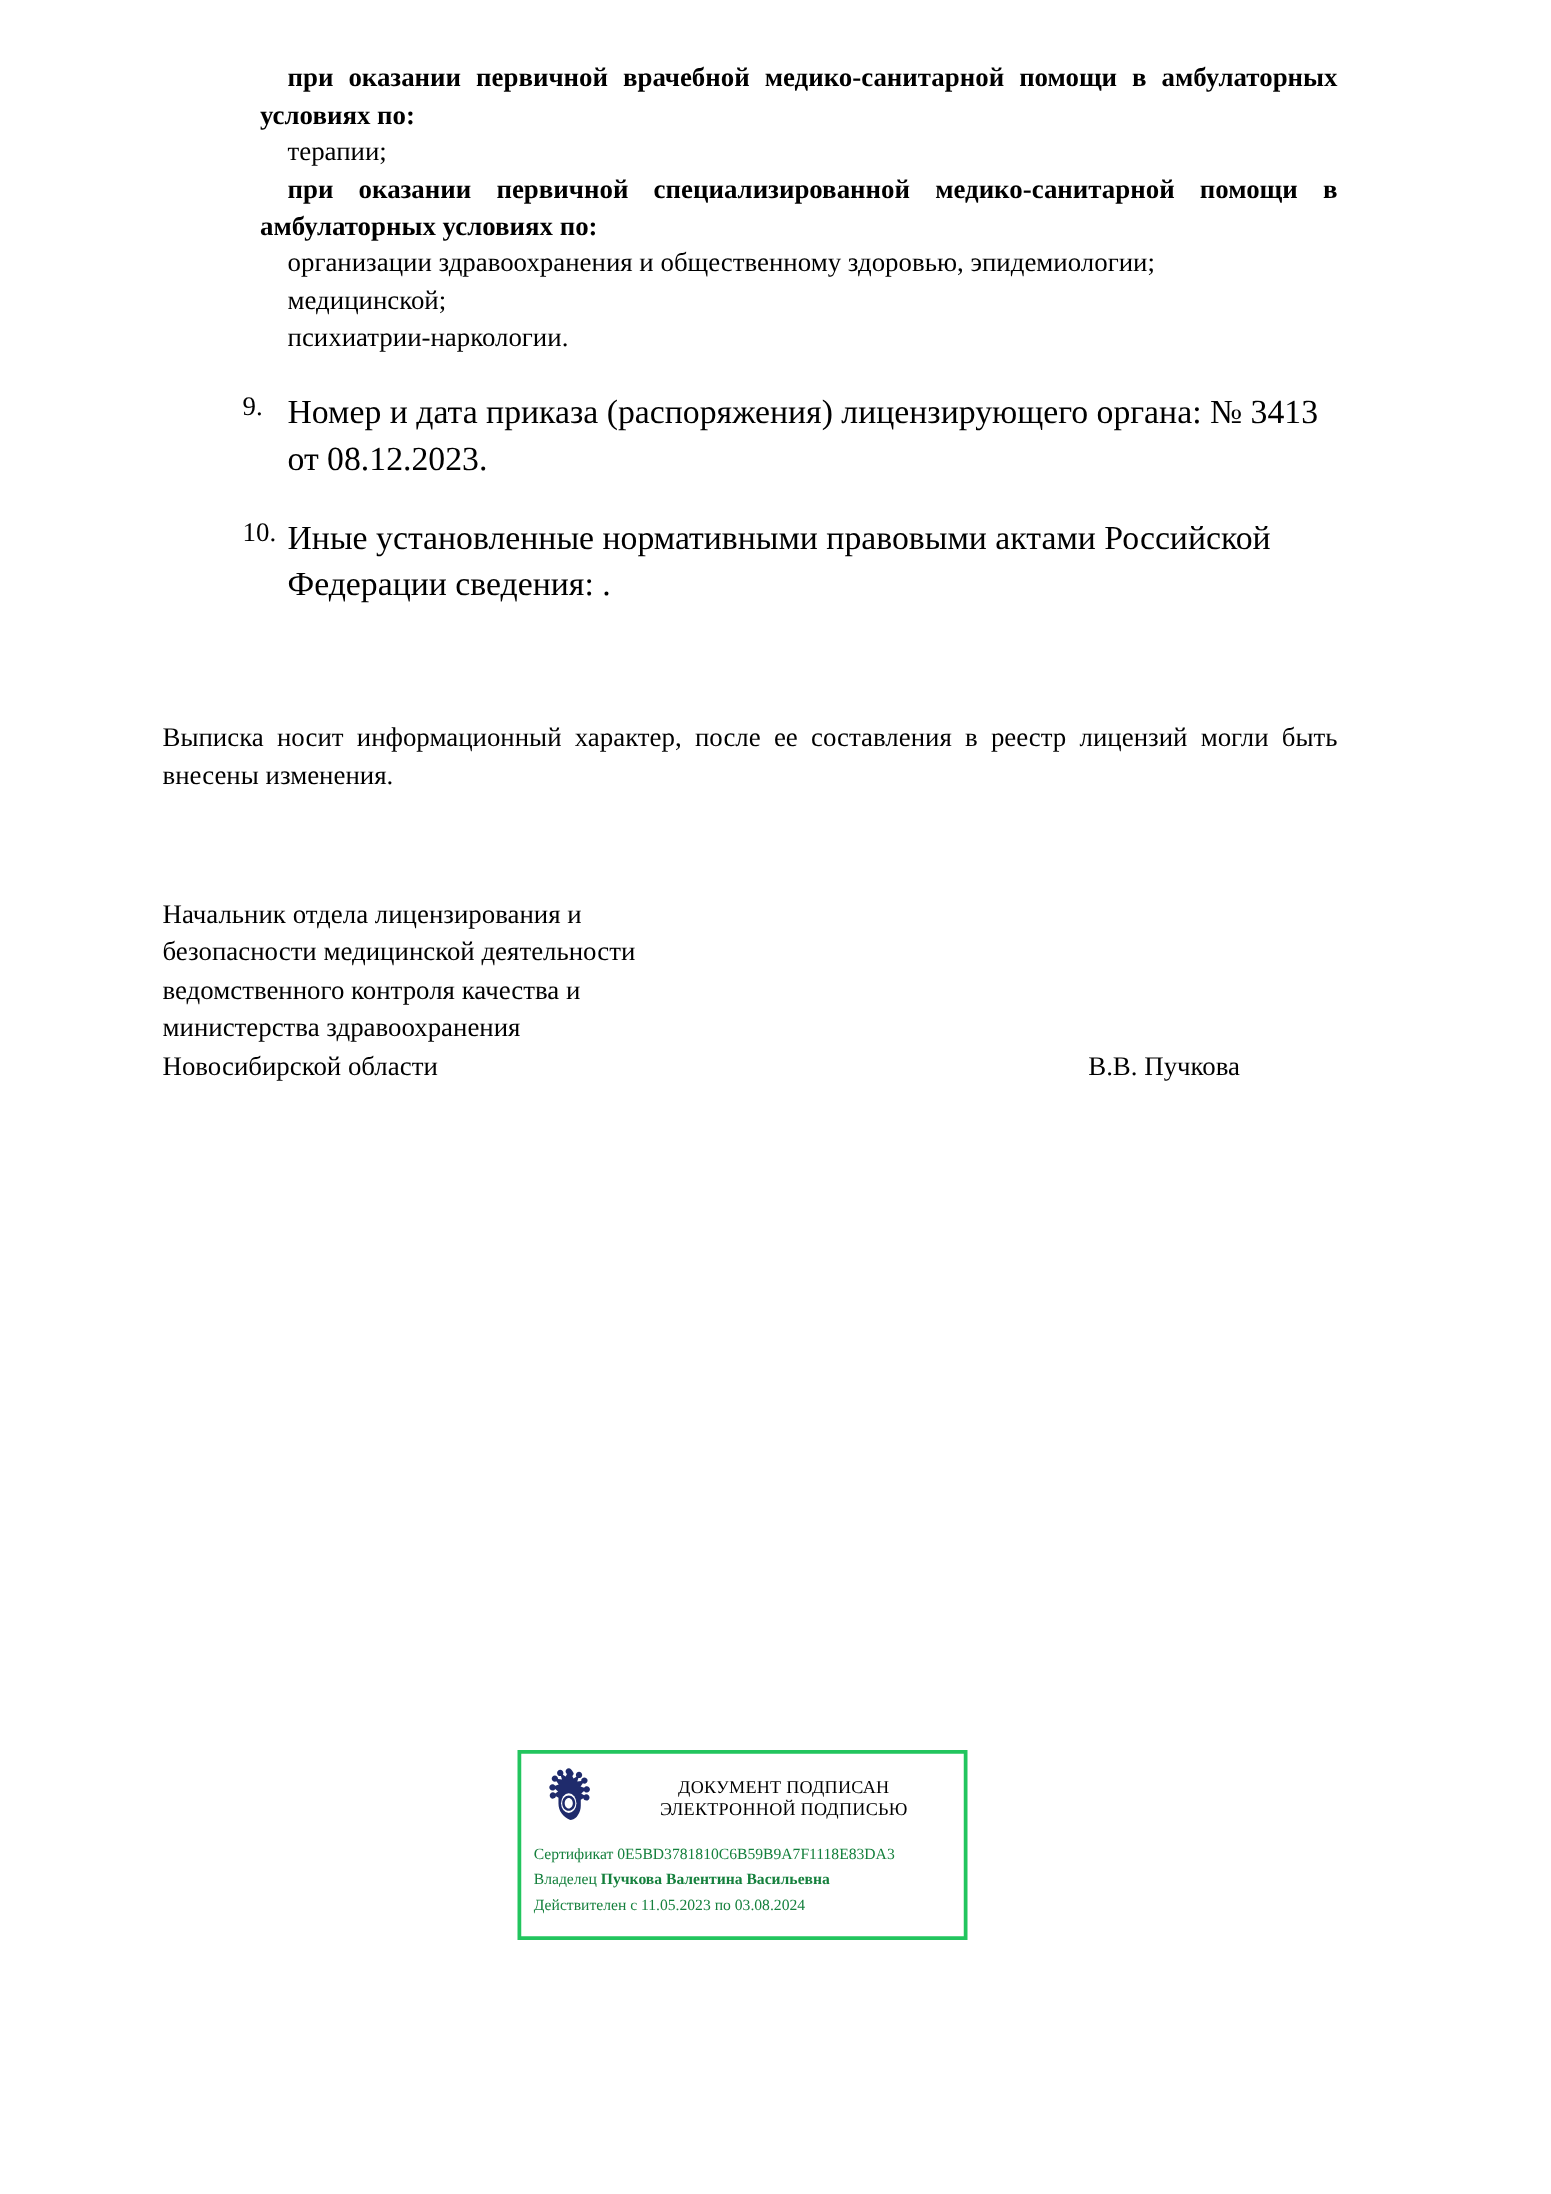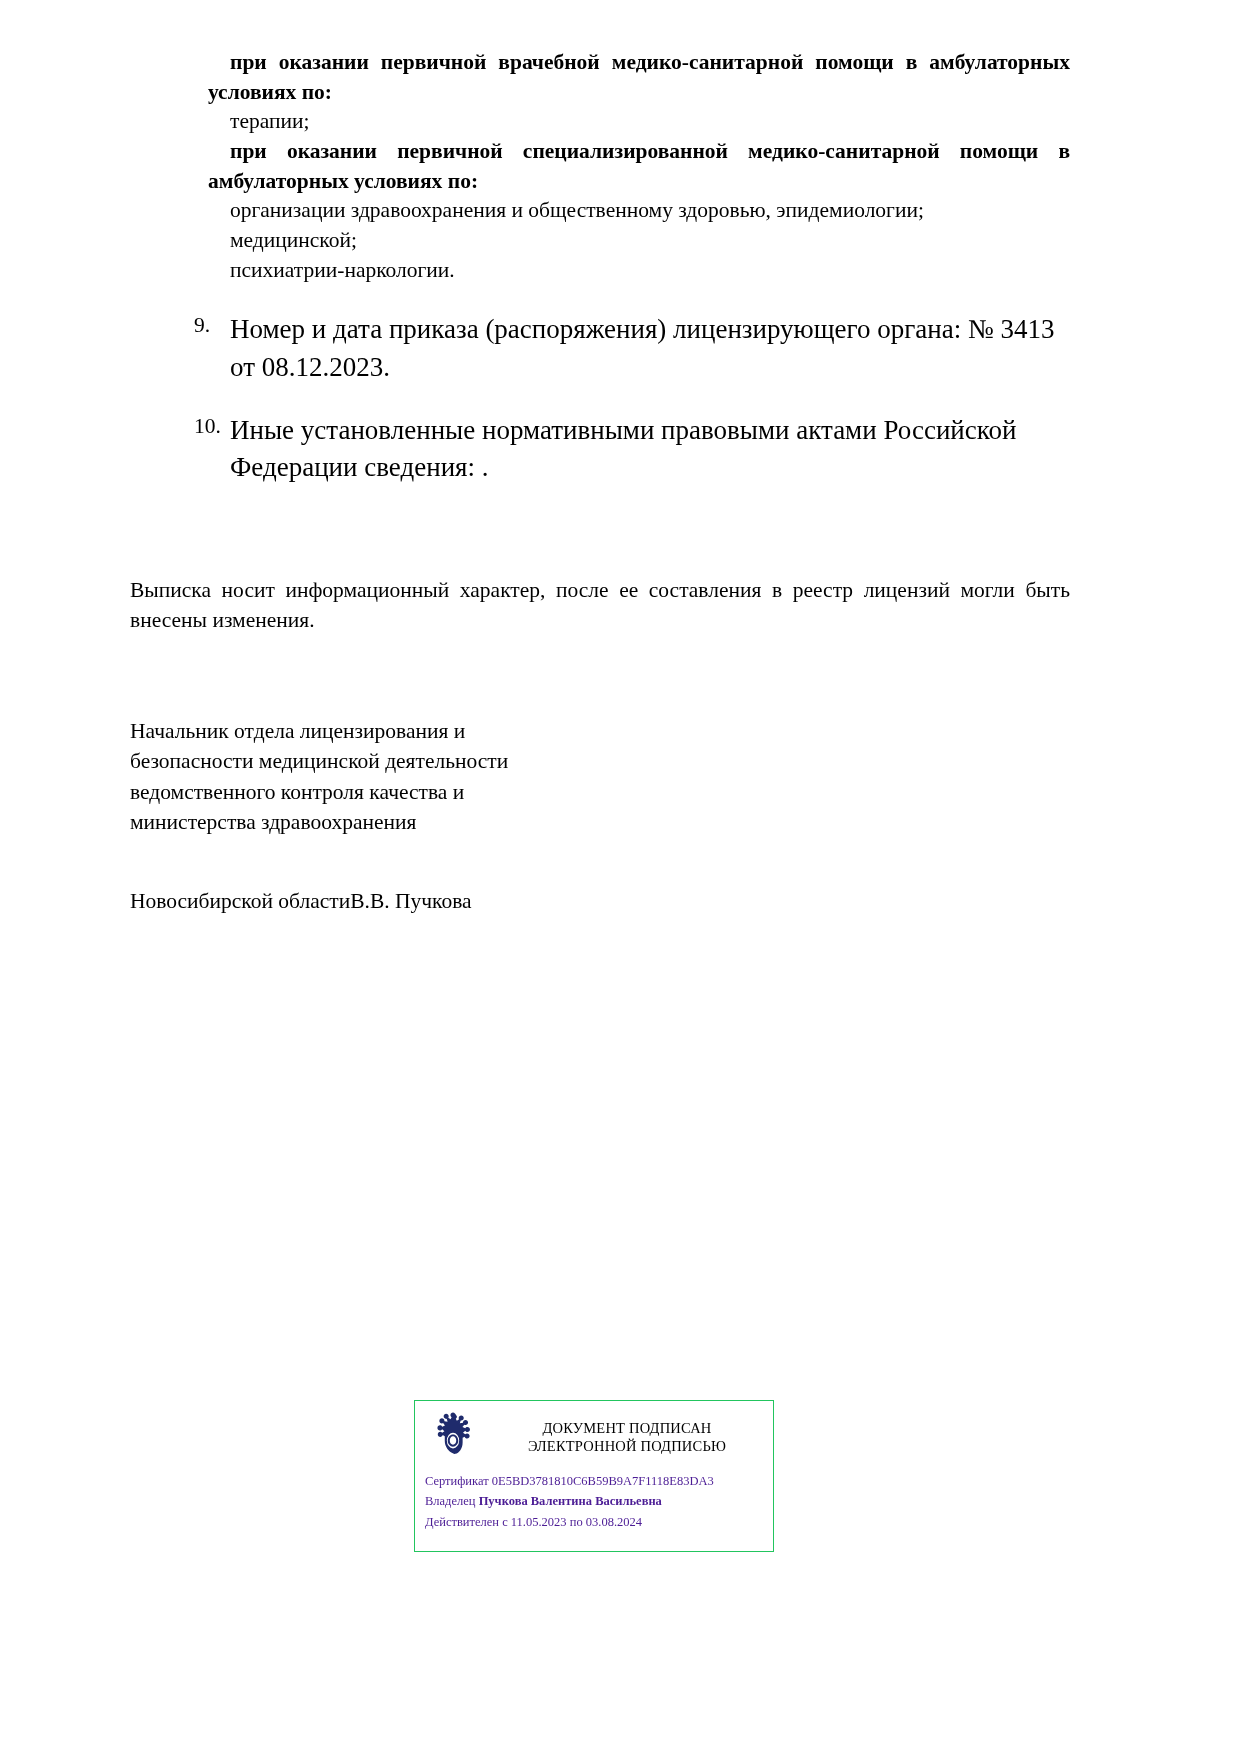--- a/index.html
+++ b/index.html
@@ -71,36 +71,36 @@
   .signature-block {
     margin-top: 80px;
     position: relative;
   }
   .signature-block p {
     font-size: 21.5px;
     line-height: 1.42;
   }
   .sign-row {
     display: flex;
+    justify-content: space-between;
     align-items: flex-end;
-    margin-top: 48px;
   }
   .sign-name {
     padding-right: 78px;
     font-size: 21.5px;
   }
 
   
   .stamp {
     position: absolute;
     left: 414px;
     top: 1400px;
     width: 360px;
     height: 152px;
-    border: 1px solid #22c55e;
+    border: 3px solid #22c55e;
     box-sizing: border-box;
     background: #ffffff;
   }
   .stamp-top {
     display: flex;
     align-items: center;
     padding: 8px 6px 4px 10px;
   }
   .stamp-emblem {
     flex: 0 0 auto;
@@ -115,21 +115,21 @@
     font-size: 14.5px;
     line-height: 1.25;
     color: #000;
     letter-spacing: 0.2px;
   }
   .stamp-lines {
     padding: 2px 10px 0 10px;
     font-family: "Liberation Serif", "DejaVu Serif", serif;
     font-size: 12.5px;
     line-height: 1.62;
-    color: #4c1d95;
+    color: #15803d;
   }
   .stamp-lines .b {
     font-weight: bold;
   }
 </style>
 </head>
 <body>
 
 <div class="page">
 

